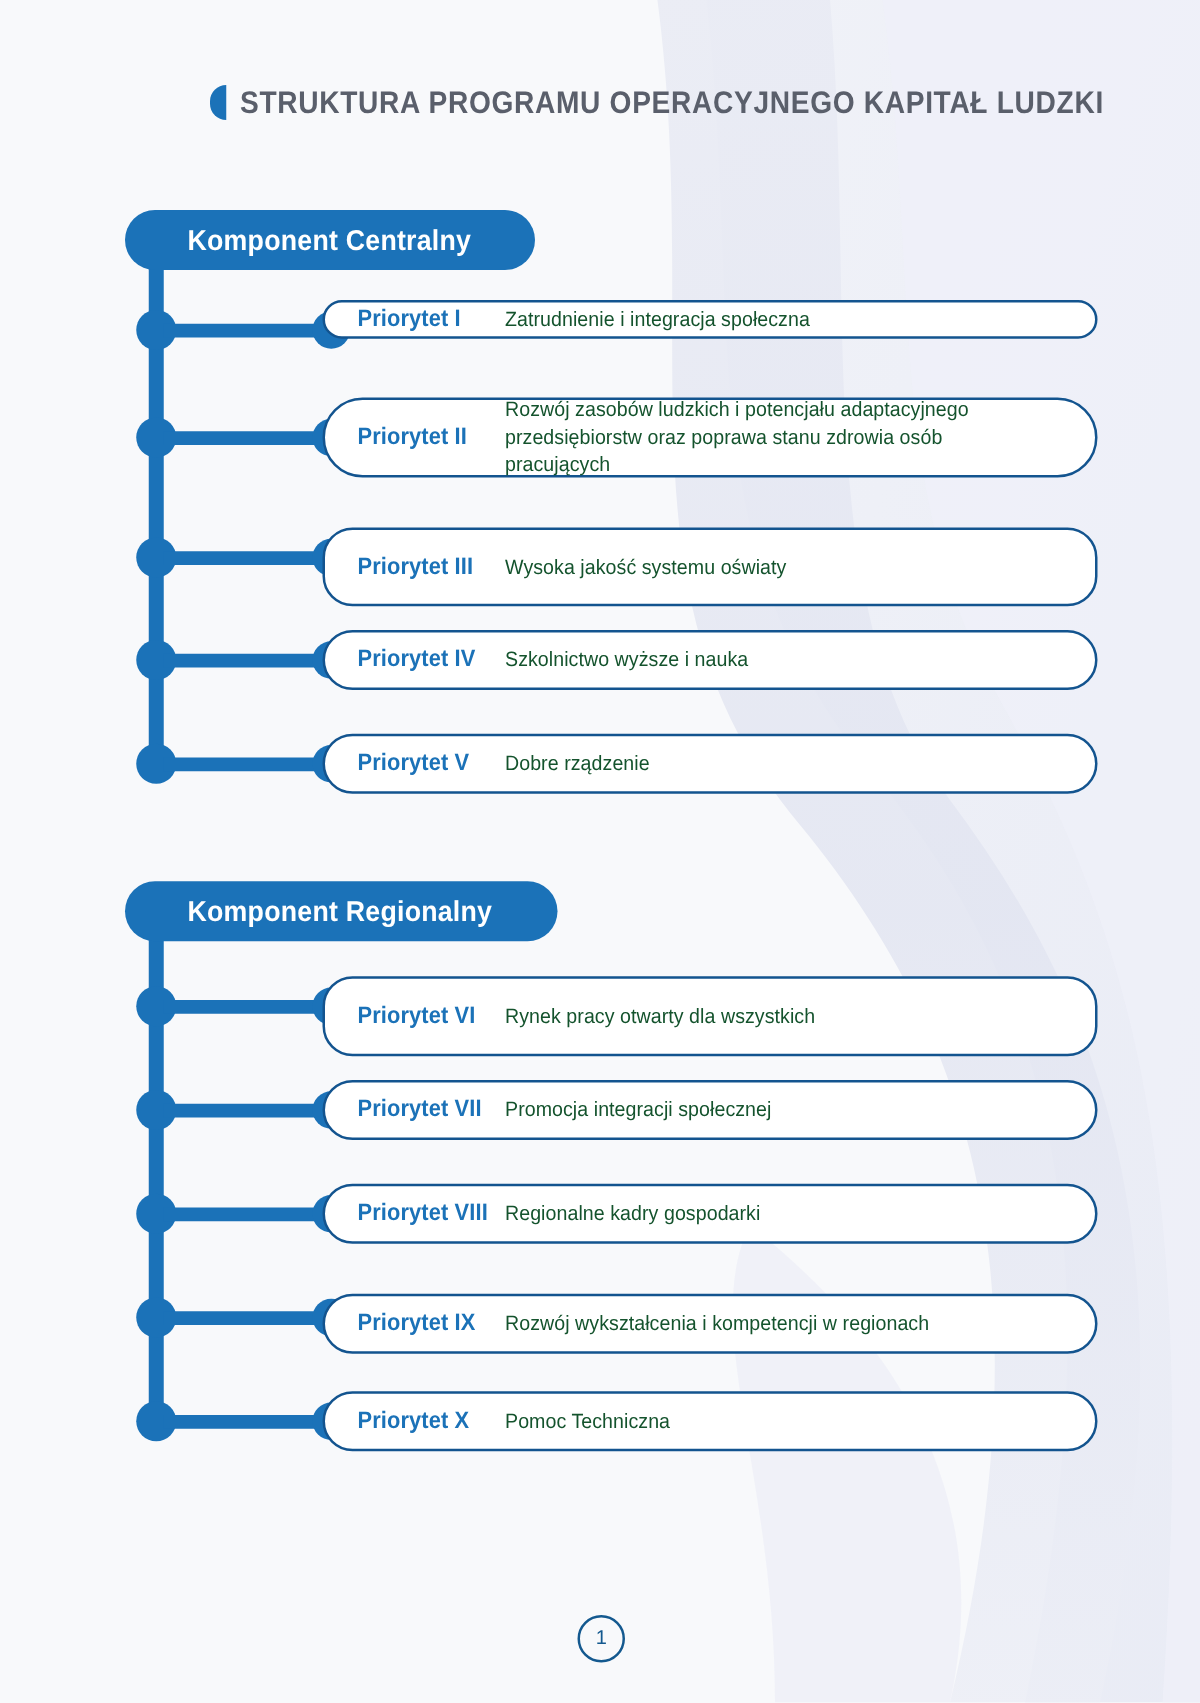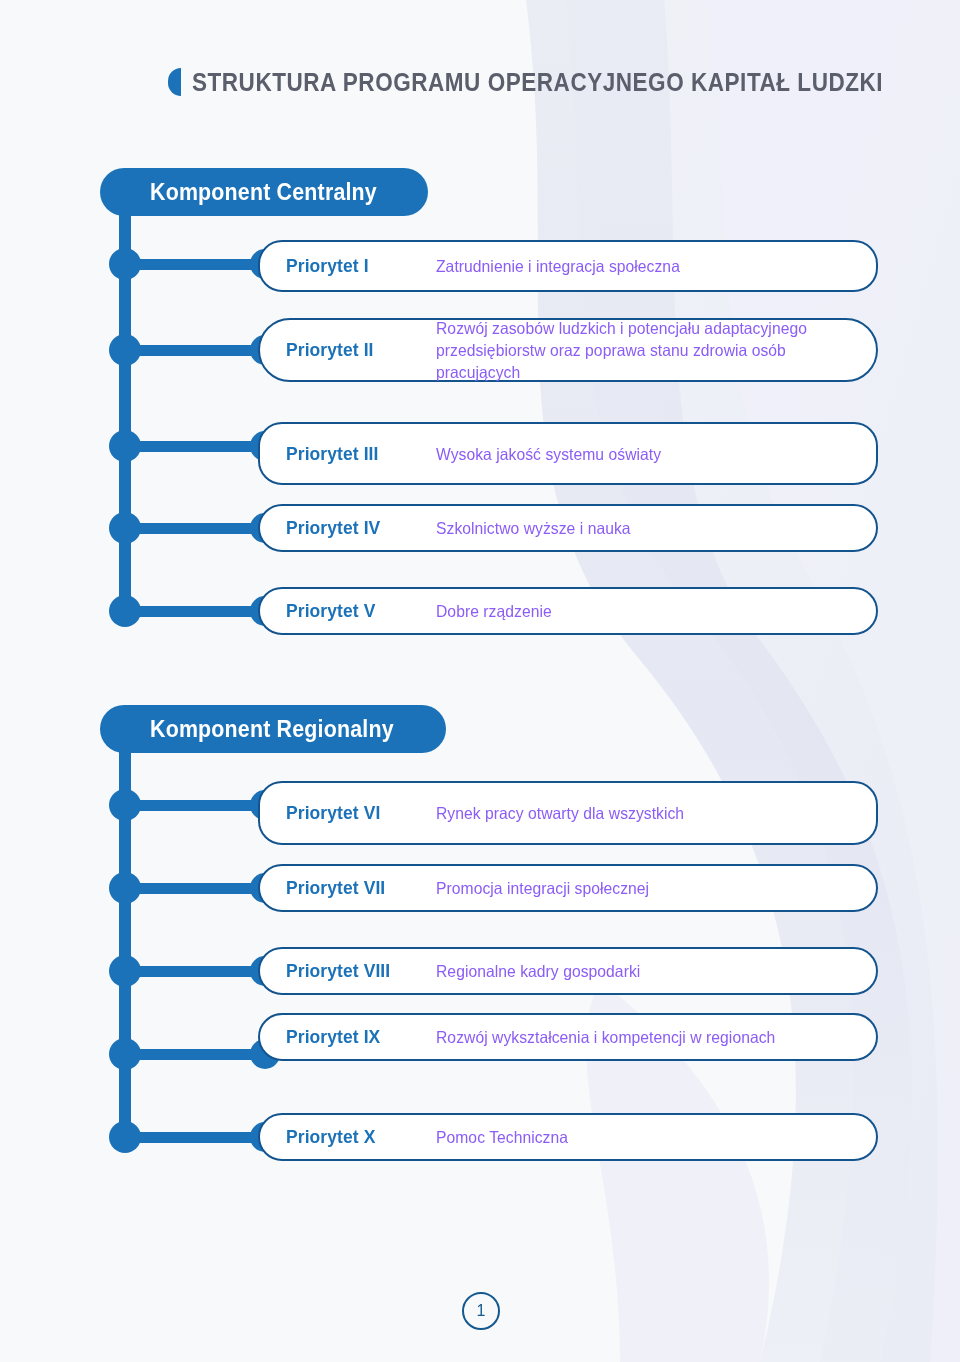--- a/index.html
+++ b/index.html
@@ -150,26 +150,25 @@
     color: #1b72b8;
     font-family: "Liberation Sans Narrow", "Liberation Sans", sans-serif;
     font-size: 19px;
     font-weight: 700;
     letter-spacing: 0.1px;
     white-space: nowrap;
   }
   .priority-label span { display: inline-block; transform: scaleX(0.92); transform-origin: left center; }
   .priority-desc {
     flex: 1 1 auto;
-    color: #8b5cf6;
+    color: #14532d;
     font-family: "Liberation Sans Narrow", "Liberation Sans", sans-serif;
     font-size: 16.5px;
     line-height: 22px;
     letter-spacing: 0.05px;
-    margin-left: 32px;
   }
   .priority-desc span { display: block; transform: scaleX(0.95); transform-origin: left center; }
 
   
   #page-number {
     position: absolute;
     left: 462px;
     top: 1292px;
     width: 34px;
     height: 34px;
@@ -217,21 +216,21 @@
   <div class="component-group" id="group-central">
     <div class="spine" style="height: 407px;"></div>
     <div class="component-pill">
       <span>Komponent Centralny</span>
     </div>
 
     <div class="priority-row">
       <div class="node-dot" style="top:80px;"></div>
       <div class="node-arm" style="top:90.5px; width:140px;"></div>
       <div class="card-knob" style="left:250px; top:81px;"></div>
-      <div class="priority-card" style="top: 72px; height: 52px; border-radius: 24px;">
+      <div class="priority-card" style="top: 72px; height: 31px; border-radius: 24px;">
         <div class="priority-label"><span>Priorytet I</span></div>
         <div class="priority-desc">
             <span>Zatrudnienie i integracja społeczna</span>
           </div>
       </div>
     </div>
 
     <div class="priority-row">
       <div class="node-dot" style="top:166px;"></div>
       <div class="node-arm" style="top:176.5px; width:140px;"></div>
@@ -321,21 +320,21 @@
         <div class="priority-desc">
             <span>Regionalne kadry gospodarki</span>
           </div>
       </div>
     </div>
 
     <div class="priority-row">
       <div class="node-dot" style="top:333px;"></div>
       <div class="node-arm" style="top:343.5px; width:140px;"></div>
       <div class="card-knob" style="left:250px; top:334px;"></div>
-      <div class="priority-card" style="top: 308px; height: 48px; border-radius: 24px;">
+      <div class="priority-card" style="top: 330px; height: 48px; border-radius: 24px;">
         <div class="priority-label"><span>Priorytet IX</span></div>
         <div class="priority-desc">
             <span>Rozwój wykształcenia i kompetencji w regionach</span>
           </div>
       </div>
     </div>
 
     <div class="priority-row">
       <div class="node-dot" style="top:416px;"></div>
       <div class="node-arm" style="top:426.5px; width:140px;"></div>

